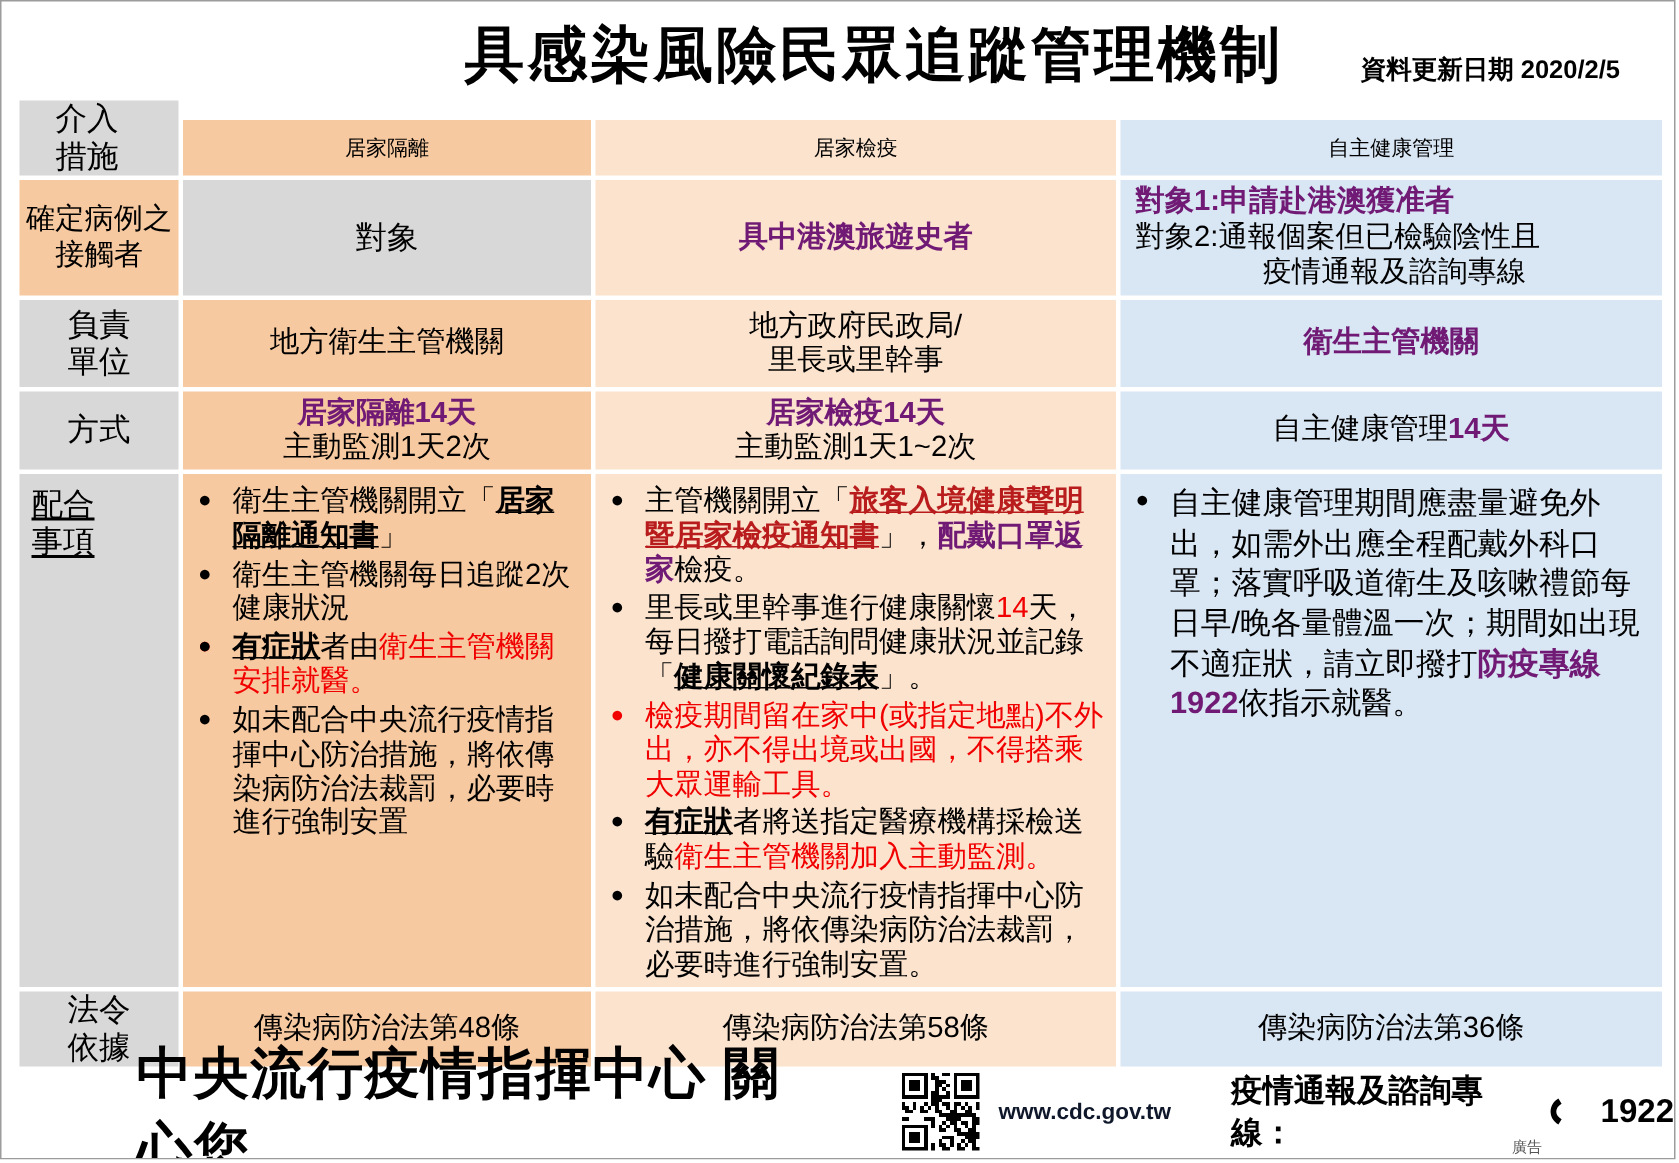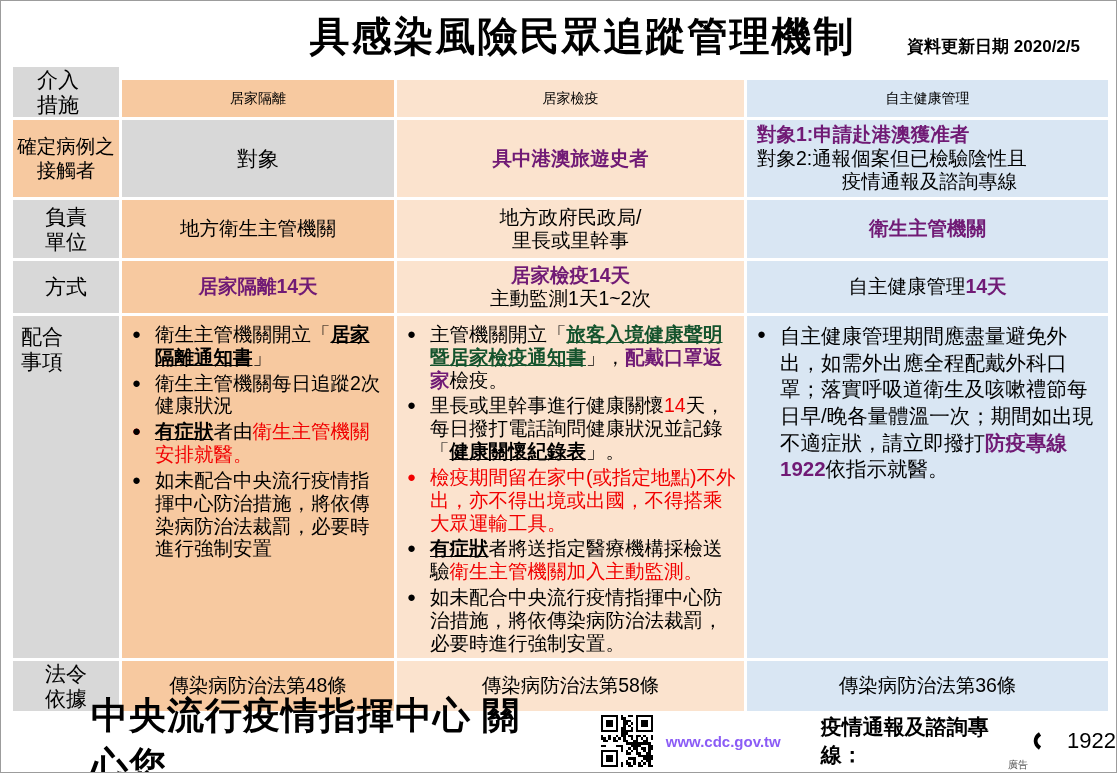--- a/index.html
+++ b/index.html
@@ -14,52 +14,52 @@
   .update-date { position:absolute; right:36px; top:26px; font-size:17px; font-weight:bold; }
 
   
   .tbl { position:absolute; left:12px; top:66px; width:1095px;
          display:grid; grid-template-columns:106px 272px 347px 1fr;
          grid-template-rows:50px 77px 58px 52px 342px 50px; gap:3px; background:#fff; }
   .cell { display:flex; flex-direction:column; align-items:center; justify-content:center;
           text-align:center; font-size:19.5px; line-height:1.2; }
   .lbl  { background:#d8d8d8; font-size:21px; white-space:pre-line; }
   .corner { align-items:flex-start; padding-left:24px; text-align:left; }
-  .lbl.top { justify-content:flex-start; align-items:flex-start; padding:8px 0 0 8px; text-align:left; }
+  .lbl.top { justify-content:flex-start; align-items:flex-start; padding:8px 0 0 8px; text-align:left;text-decoration:underline; }
   .bg-c1 { background:#f7c9a0; }
   .bg-c2 { background:#fbe3ce; }
   .bg-c3 { background:#d9e6f3; }
   .col-head { font-weight:normal; font-size:14px;margin-top:13px; }
 
   .cell.left { align-items:flex-start; text-align:left; padding-left:10px; padding-right:6px; }
   .line { display:block; width:100%; }
   .line.center { text-align:center; }
 
   .cell.bullets-cell { justify-content:flex-start; align-items:stretch; text-align:left;
                        padding:7px 8px 4px 10px; }
   ul.bullets { list-style:none; }
   ul.bullets li { position:relative; padding-left:23px; margin-bottom:3px;
                   font-size:19.5px; line-height:1.17; }
   .c3 ul.bullets li { font-size:20.5px; line-height:1.3; }
   ul.bullets .dot { position:absolute; left:0; top:0; font-size:15px; line-height:1.5; }
 
   .s-r   { color:#f10000; }
   .s-rb  { color:#701a75; font-weight:bold; }
   .s-kbu { font-weight:bold; text-decoration:underline; }
-  .s-rbu { color:#14532d; font-weight:bold; text-decoration:underline; }
+  .s-rbu { color:#b91c1c; font-weight:bold; text-decoration:underline; }
 
   
   .ftr { position:absolute; left:0; top:708px; width:100%; height:64px;
          display:flex; align-items:center; }
   .slogan { margin-left:90px; font-size:37px; font-weight:bold; letter-spacing:1px; }
   .qr { margin-left:52px; width:52px; height:52px; flex:0 0 auto; }
-  .website { margin-left:13px; font-size:15px; font-weight:bold; color:#8b5cf6; }
+  .website { margin-left:13px; font-size:15px; font-weight:bold; color:#0f172a; }
   .hotline { margin-left:40px; display:flex; align-items:center; font-size:21px; font-weight:bold;gap:24px; }
   .phone-ic { width:15px; height:22px; margin:0 1px 0 3px; }
-  .hot-num { font-size:22px; font-weight:normal; }
+  .hot-num { font-size:22px; font-weight:bold; }
   .ad-mark { position:absolute; right:88px; bottom:1px; font-size:10px; color:#555; }
 </style>
 </head>
 <body>
 
 <div class="page">
 
   <div class="hdr">
     <h1 class="title">具感染風險民眾追蹤管理機制</h1>
     <div class="update-date">資料更新日期 2020/2/5</div>
@@ -91,20 +91,21 @@
       <div class="cell bg-c2 c2">
         <div class="line"><span>地方政府民政局/</span></div>
         <div class="line"><span>里長或里幹事</span></div>
       </div>
       <div class="cell bg-c3 c3">
         <div class="line"><span class="s-rb">衛生主管機關</span></div>
       </div>
       <div class="cell lbl">方式</div>
       <div class="cell bg-c1 c1">
         <div class="line"><span class="s-rb">居家隔離14天</span></div>
+        <div class="line"><span>主動監測1天2次</span></div>
       </div>
       <div class="cell bg-c2 c2">
         <div class="line"><span class="s-rb">居家檢疫14天</span></div>
         <div class="line"><span>主動監測1天1~2次</span></div>
       </div>
       <div class="cell bg-c3 c3">
         <div class="line"><span>自主健康管理</span><span class="s-rb">14天</span></div>
       </div>
       <div class="cell lbl top">配合
 事項</div>

